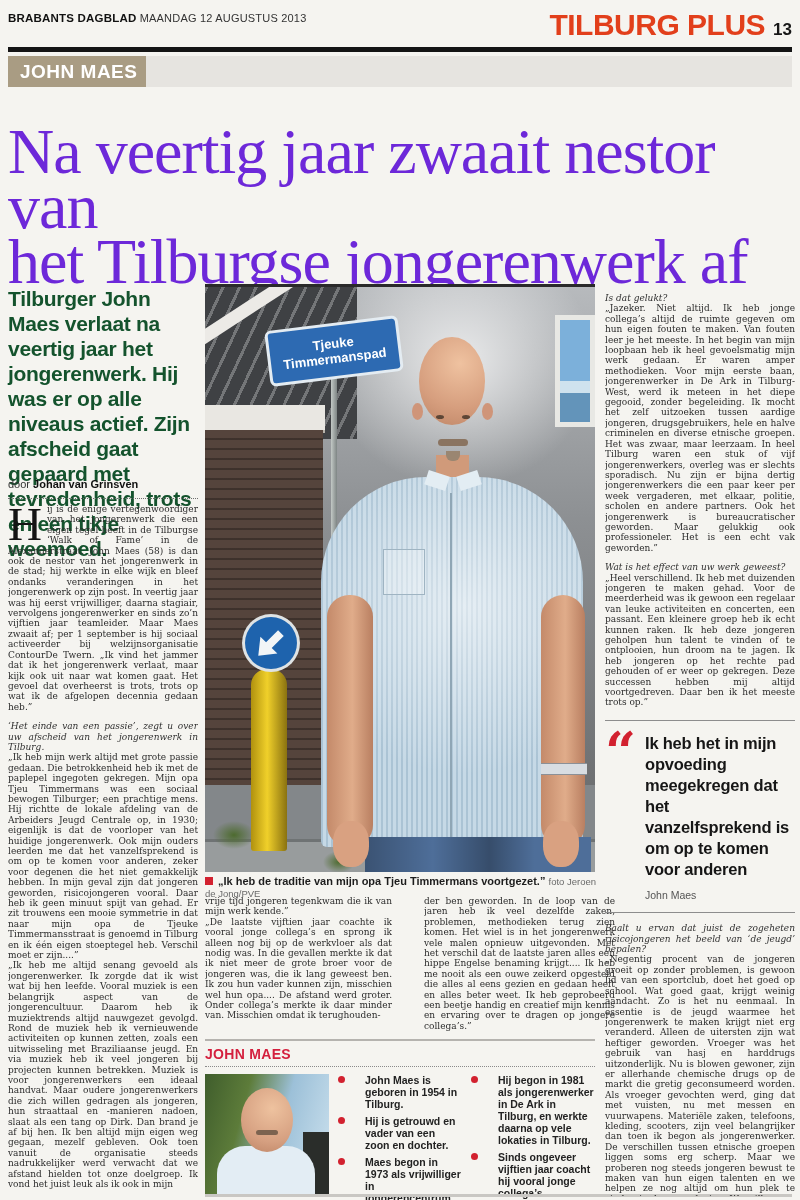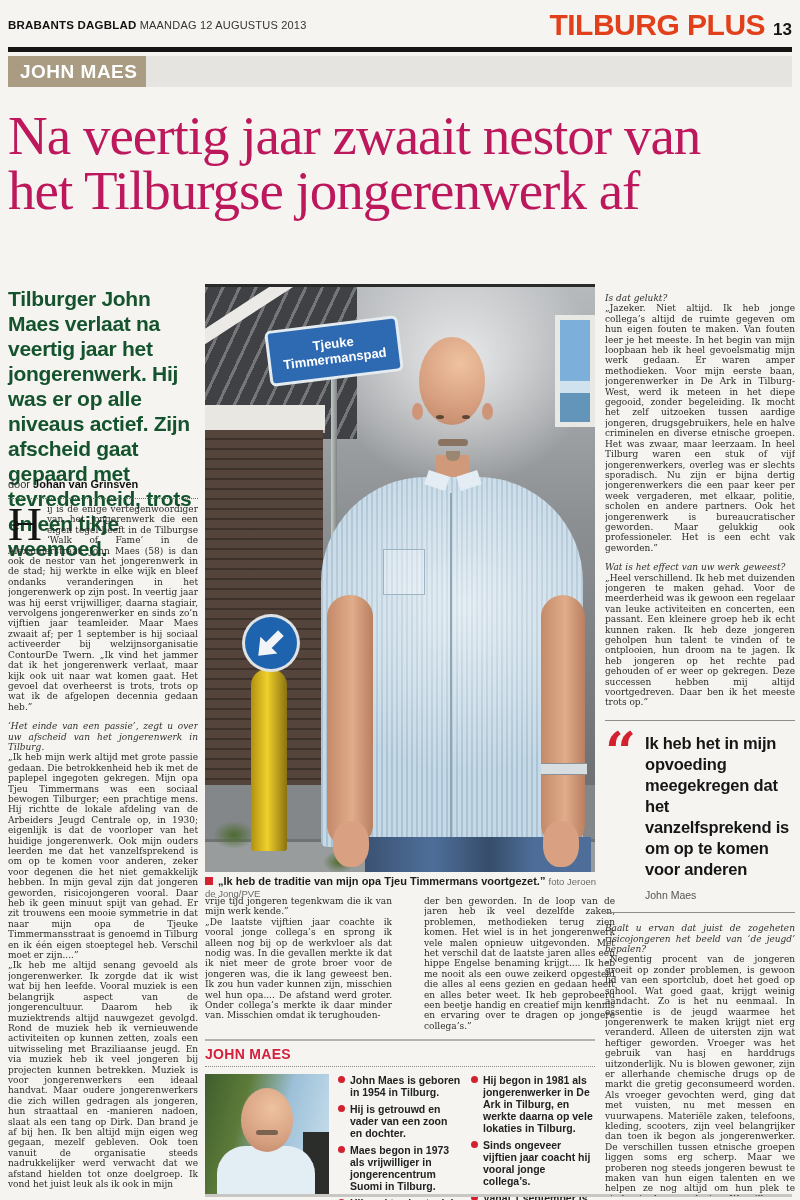--- a/index.html
+++ b/index.html
@@ -1,34 +1,34 @@
 <!DOCTYPE html>
 <html lang="nl"><head>
 <meta charset="utf-8">
 <style>
   html,body{margin:0;padding:0;background:#d8d6d2;}
   .page{position:relative;width:800px;height:1200px;margin:0 auto;background:#f5f4f0;
         overflow:hidden;font-family:"Liberation Sans",sans-serif;color:#262626;}
   .abs{position:absolute;}
 
   
-  .mast-left{left:8px;top:19px;font-size:11px;letter-spacing:.2px;color:#333;}
+  .mast-left{left:8px;top:12px;font-size:11px;letter-spacing:.2px;color:#333;}
   .mast-left b{color:#111;font-size:11.5px;}
   .mast-right{right:8px;top:8px;display:flex;align-items:baseline;gap:8px;}
   .mast-section{font-size:30px;font-weight:bold;color:#e23f1b;letter-spacing:-.5px;}
   .mast-page{font-size:17px;font-weight:bold;color:#161616;}
   .rule-black{left:8px;top:47px;width:784px;height:5px;background:#141414;}
   .kicker-bar{left:8px;top:56px;width:784px;height:31px;background:#e6e4e0;}
   .kicker-box{left:8px;top:56px;width:138px;height:31px;background:#a99c83;
               color:#fff;font-size:19px;font-weight:bold;line-height:31px;padding-left:12px;
               letter-spacing:.5px;box-sizing:border-box;}
 
   
-  .headline{left:8px;top:108px;width:780px;font-family:"Liberation Serif","DejaVu Serif",serif;
-            font-weight:400;font-size:55px;line-height:55px;letter-spacing:-1px;color:#be185d;}
+  .headline{left:8px;top:124px;width:780px;font-family:"Liberation Serif","DejaVu Serif",serif;
+            font-weight:400;font-size:64px;line-height:55px;letter-spacing:-1px;color:#6d28d9;}
 
   
   .standfirst{left:8px;top:286px;width:194px;font-size:21px;line-height:25px;font-weight:bold;
               letter-spacing:-.3px;color:#14532d;}
   .byline{left:8px;top:478px;width:190px;font-size:11px;color:#333;}
   .byline b{color:#111;}
   .col{font-family:"DejaVu Serif","Liberation Serif",serif;font-size:9px;line-height:10.4px;
        text-align:justify;color:#2c2c2c;overflow:hidden;}
   .left-body{left:8px;top:498px;width:190px;height:700px;border-top:1px dotted #6e6e6e;padding-top:5px;box-sizing:border-box;}
   .para{margin:0;}
@@ -98,21 +98,21 @@
   .ib-dots{border-top:1.5px dotted #8a8a8a;margin:4px 0 7px 0;}
   .ib-row{display:flex;gap:9px;}
   .ib-photo{position:relative;width:124px;height:122px;flex:0 0 auto;overflow:hidden;
             background:linear-gradient(105deg,#3f5d2c 0%,#5d7c3a 30%,#9cc0d8 58%,#cfe3ef 100%);}
   .ibp-dark{position:absolute;left:98px;top:58px;width:26px;height:64px;background:#2a2d2a;}
   .ibp-head{position:absolute;left:36px;top:14px;width:52px;height:64px;border-radius:50%;
             background:radial-gradient(circle at 60% 32%,#eec29f,#d6a081 62%,#bb8263);}
   .ibp-stache{position:absolute;left:51px;top:56px;width:22px;height:5px;border-radius:3px;background:#7c6350;}
   .ibp-sh{position:absolute;left:12px;top:72px;width:98px;height:50px;border-radius:28px 28px 0 0;background:#e3edf4;}
   .ib-col{flex:1 1 0;}
-  .bullet-item{display:flex;gap:5px;margin-bottom:5px;}
+  .bullet-item{display:flex;gap:20px;margin-bottom:5px;}
   .bullet-dot{flex:0 0 auto;width:7px;height:7px;border-radius:50%;background:#d2212f;margin-top:2px;}
   .bullet-text{font-size:10.5px;line-height:12px;font-weight:bold;color:#222;}
   .bottom-rule{left:205px;top:1194px;width:587px;height:3px;background:#c9c7c3;}
 
   
   .right-col{left:605px;top:284px;width:190px;height:912px;overflow:hidden;}
   .pullquote{border-top:1px solid #8d8d8d;border-bottom:1px solid #8d8d8d;
              margin:12px 0 10px 0;padding:12px 0 12px 0;font-family:"Liberation Sans",sans-serif;}
   .pq-body{display:flex;gap:6px;}
   .pq-mark{flex:0 0 34px;font-family:"DejaVu Serif",serif;font-weight:bold;font-size:54px;

